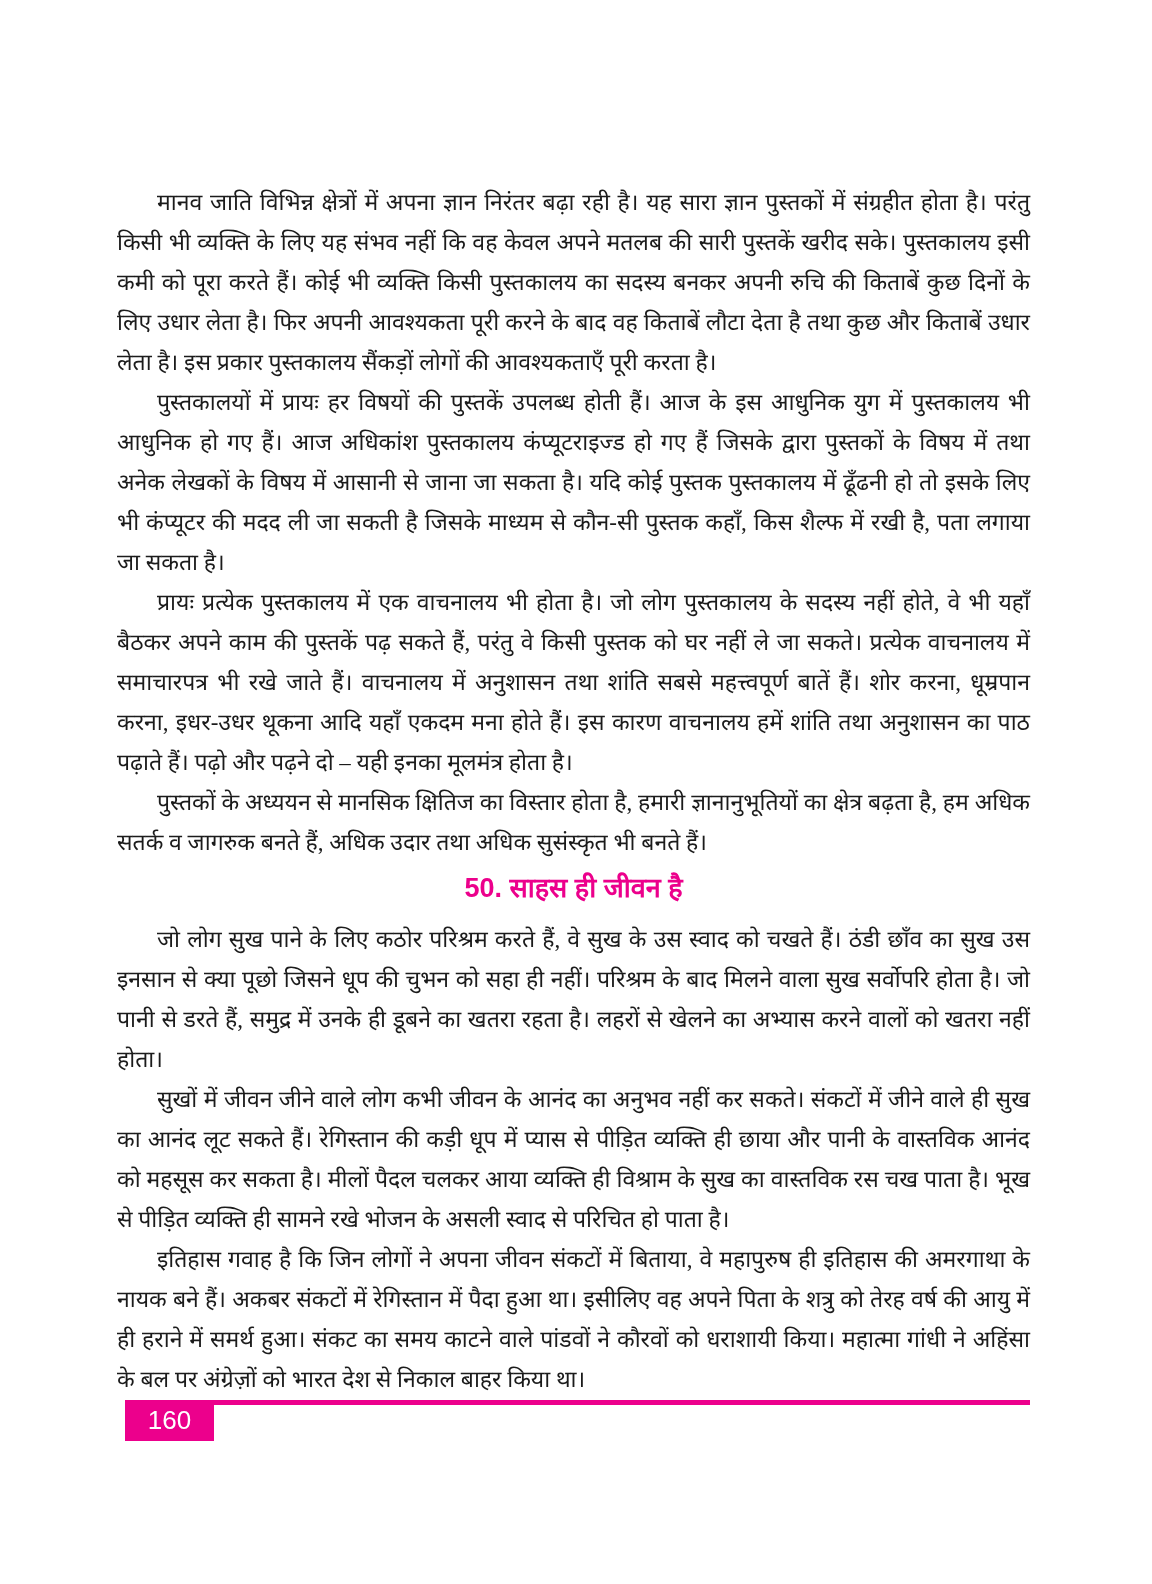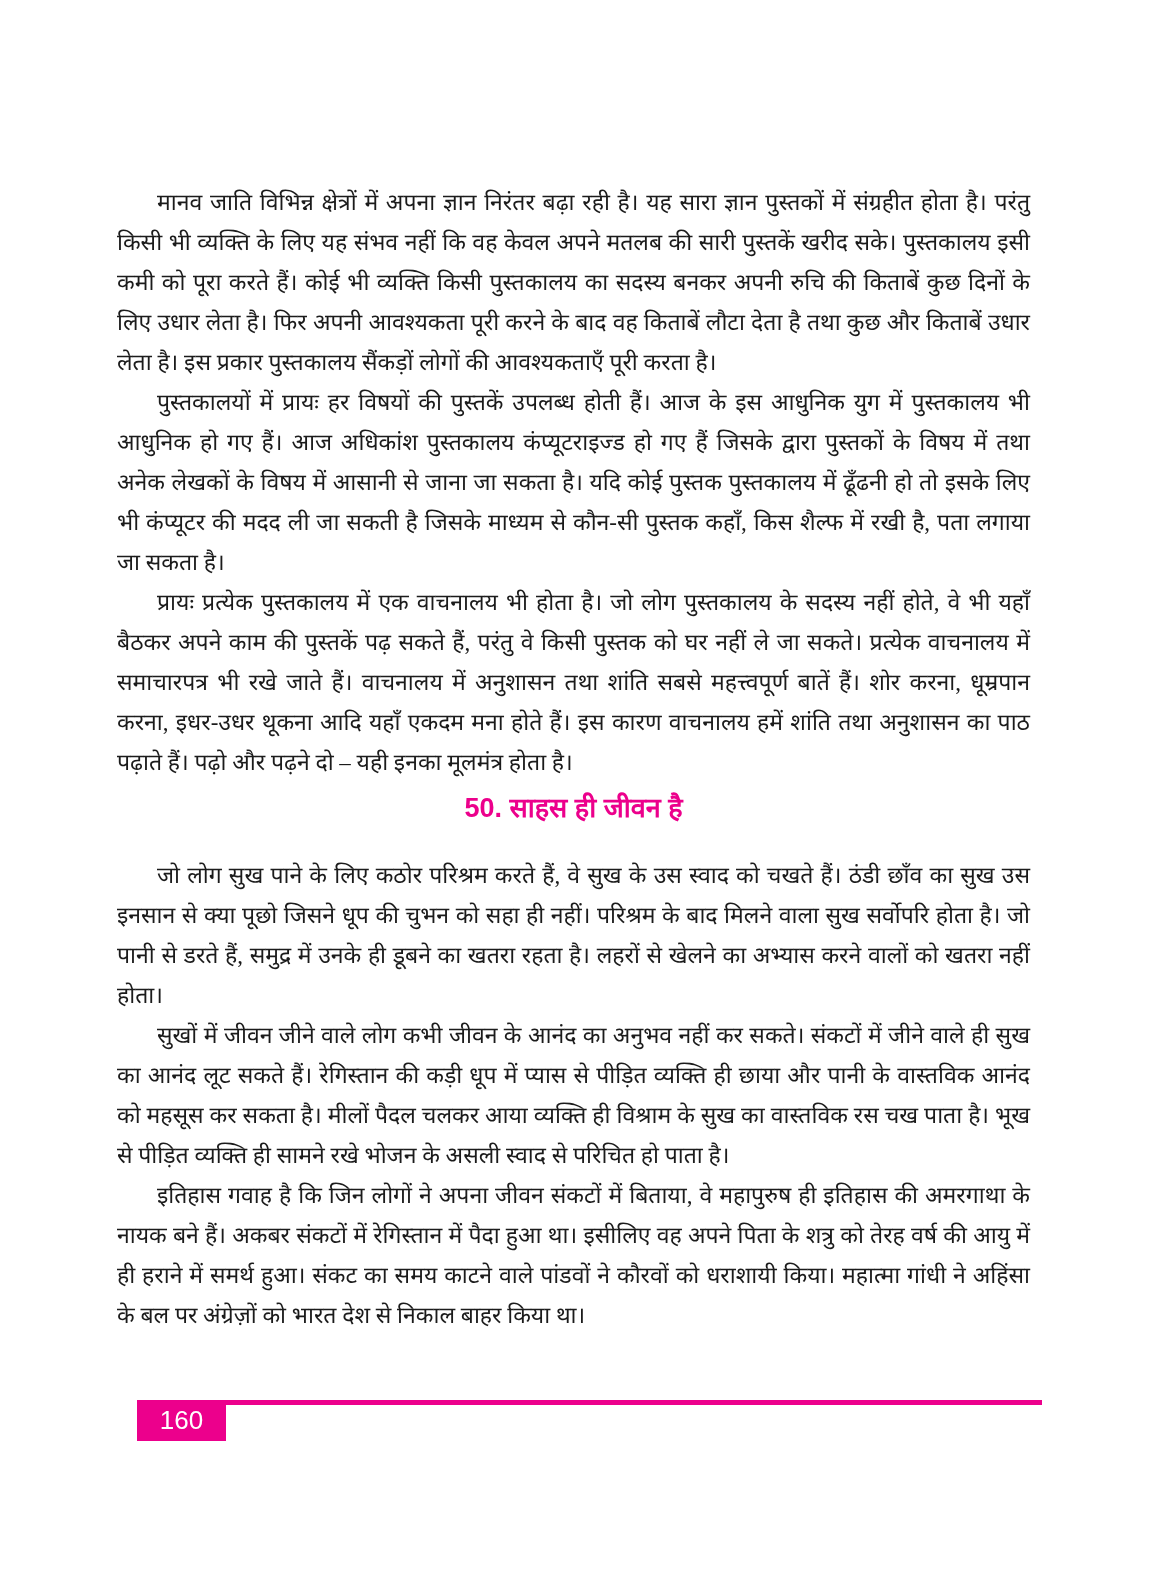--- a/index.html
+++ b/index.html
@@ -31,28 +31,27 @@
     text-indent:40px;
     color:var(--ink);
   }
   .lesson-heading{
     font-family:"Liberation Sans","DejaVu Sans",sans-serif;
     font-size:27px;
     font-weight:bold;
     line-height:40px;
     color:var(--accent);
     text-align:center;
-    margin:5px 0 28px 0;
+    margin:5px 0 12px 0;
   }
   .footer{
     position:absolute;
     left:0; top:1398px;
     width:1100px;
     height:60px;
-    margin-left:12px;
   }
   .footer-rule{
     position:absolute;
     left:125px;
     top:2px;
     width:905px;
     height:5px;
     background:var(--accent);
   }
   .page-number-badge{
@@ -81,20 +80,21 @@
 </style>
 </head>
 <body>
 
 <div class="page">
 
   <main class="content">
     <p class="body">मानव जाति विभिन्न क्षेत्रों में अपना ज्ञान निरंतर बढ़ा रही है। यह सारा ज्ञान पुस्तकों में संग्रहीत होता है। परंतु किसी भी व्यक्ति के लिए यह संभव नहीं कि वह केवल अपने मतलब की सारी पुस्तकें खरीद सके। पुस्तकालय इसी कमी को पूरा करते हैं। कोई भी व्यक्ति किसी पुस्तकालय का सदस्य बनकर अपनी रुचि की किताबें कुछ दिनों के लिए उधार लेता है। फिर अपनी आवश्यकता पूरी करने के बाद वह किताबें लौटा देता है तथा कुछ और किताबें उधार लेता है। इस प्रकार पुस्तकालय सैंकड़ों लोगों की आवश्यकताएँ पूरी करता है।</p>
     <p class="body">पुस्तकालयों में प्रायः हर विषयों की पुस्तकें उपलब्ध होती हैं। आज के इस आधुनिक युग में पुस्तकालय भी आधुनिक हो गए हैं। आज अधिकांश पुस्तकालय कंप्यूटराइज्ड हो गए हैं जिसके द्वारा पुस्तकों के विषय में तथा अनेक लेखकों के विषय में आसानी से जाना जा सकता है। यदि कोई पुस्तक पुस्तकालय में ढूँढनी हो तो इसके लिए भी कंप्यूटर की मदद ली जा सकती है जिसके माध्यम से कौन-सी पुस्तक कहाँ, किस शैल्फ में रखी है, पता लगाया जा सकता है।</p>
     <p class="body">प्रायः प्रत्येक पुस्तकालय में एक वाचनालय भी होता है। जो लोग पुस्तकालय के सदस्य नहीं होते, वे भी यहाँ बैठकर अपने काम की पुस्तकें पढ़ सकते हैं, परंतु वे किसी पुस्तक को घर नहीं ले जा सकते। प्रत्येक वाचनालय में समाचारपत्र भी रखे जाते हैं। वाचनालय में अनुशासन तथा शांति सबसे महत्त्वपूर्ण बातें हैं। शोर करना, धूम्रपान करना, इधर-उधर थूकना आदि यहाँ एकदम मना होते हैं। इस कारण वाचनालय हमें शांति तथा अनुशासन का पाठ पढ़ाते हैं। पढ़ो और पढ़ने दो – यही इनका मूलमंत्र होता है।</p>
+    <p class="body">पुस्तकों के अध्ययन से मानसिक क्षितिज का विस्तार होता है, हमारी ज्ञानानुभूतियों का क्षेत्र बढ़ता है, हम अधिक सतर्क व जागरुक बनते हैं, अधिक उदार तथा अधिक सुसंस्कृत भी बनते हैं।</p>
 
     <h2 class="lesson-heading">50. साहस ही जीवन है</h2>
 
     <p class="body">जो लोग सुख पाने के लिए कठोर परिश्रम करते हैं, वे सुख के उस स्वाद को चखते हैं। ठंडी छाँव का सुख उस इनसान से क्या पूछो जिसने धूप की चुभन को सहा ही नहीं। परिश्रम के बाद मिलने वाला सुख सर्वोपरि होता है। जो पानी से डरते हैं, समुद्र में उनके ही डूबने का खतरा रहता है। लहरों से खेलने का अभ्यास करने वालों को खतरा नहीं होता।</p>
     <p class="body">सुखों में जीवन जीने वाले लोग कभी जीवन के आनंद का अनुभव नहीं कर सकते। संकटों में जीने वाले ही सुख का आनंद लूट सकते हैं। रेगिस्तान की कड़ी धूप में प्यास से पीड़ित व्यक्ति ही छाया और पानी के वास्तविक आनंद को महसूस कर सकता है। मीलों पैदल चलकर आया व्यक्ति ही विश्राम के सुख का वास्तविक रस चख पाता है। भूख से पीड़ित व्यक्ति ही सामने रखे भोजन के असली स्वाद से परिचित हो पाता है।</p>
     <p class="body">इतिहास गवाह है कि जिन लोगों ने अपना जीवन संकटों में बिताया, वे महापुरुष ही इतिहास की अमरगाथा के नायक बने हैं। अकबर संकटों में रेगिस्तान में पैदा हुआ था। इसीलिए वह अपने पिता के शत्रु को तेरह वर्ष की आयु में ही हराने में समर्थ हुआ। संकट का समय काटने वाले पांडवों ने कौरवों को धराशायी किया। महात्मा गांधी ने अहिंसा के बल पर अंग्रेज़ों को भारत देश से निकाल बाहर किया था।</p>
   </main>
 
   <footer class="footer">
     <div class="footer-rule"></div>

